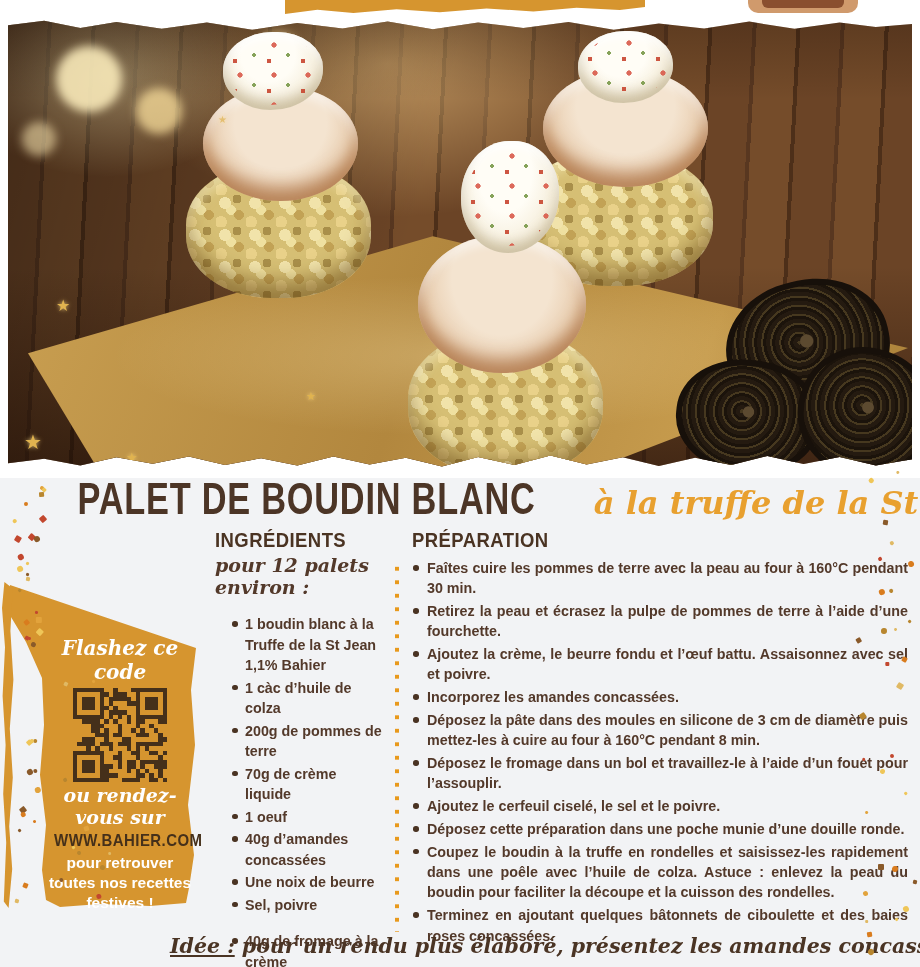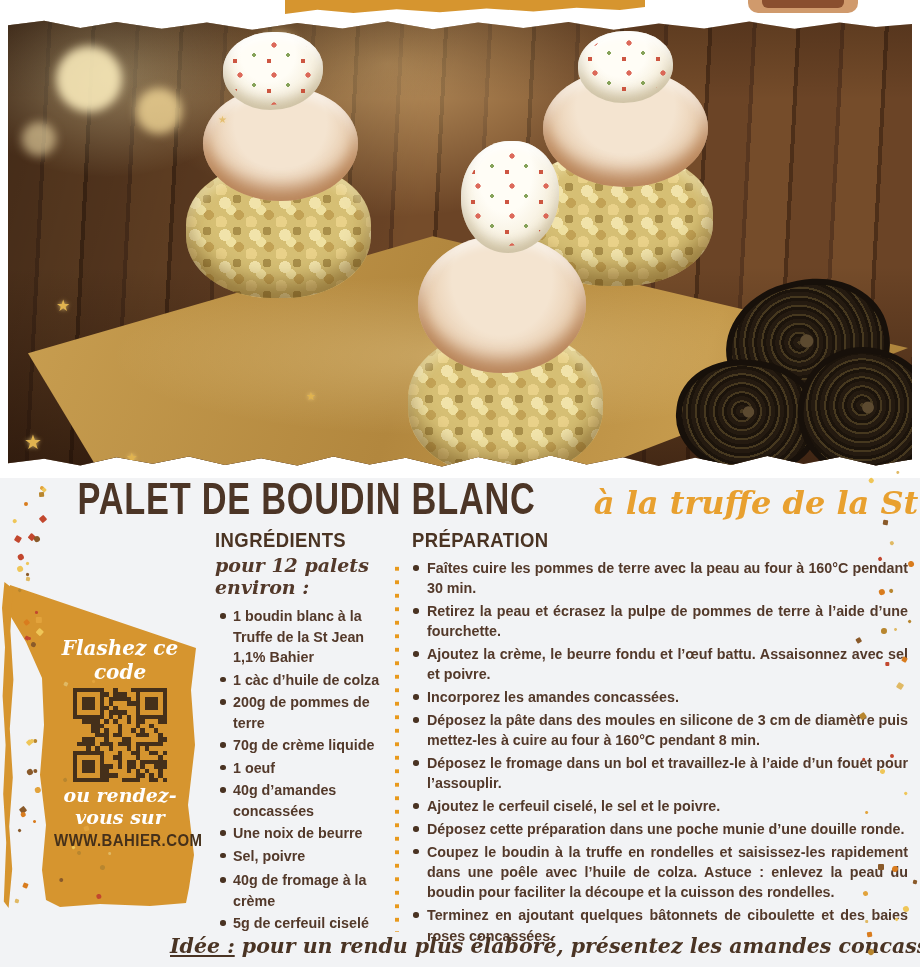--- a/index.html
+++ b/index.html
@@ -66,21 +66,21 @@
     font-weight:bold;font-size:44px;letter-spacing:1px;color:#4c3526;vertical-align:baseline;}
   .title-script{display:inline-block;margin-left:2px;font-family:"DejaVu Serif",serif;font-style:italic;
     font-weight:bold;font-size:32px;color:#e8a02f;vertical-align:baseline;}
 
   
   .col-heading{margin:0;display:inline-block;transform:scaleX(.88);transform-origin:left;
     font-size:21px;font-weight:bold;color:#4a3322;letter-spacing:.5px;}
   .script{font-family:"DejaVu Serif",serif;font-style:italic;font-weight:bold;}
   .ing-col{position:absolute;left:215px;top:528px;width:184px;color:#53392a;}
   .ing-sub{margin:2px 0 8px;font-size:19px;color:#53392a;}
-  ul.blist{list-style:none;margin:4px;padding:0;font-size:14.3px;font-weight:bold;line-height:20.5px;}
+  ul.blist{list-style:none;margin:16px;padding:0;font-size:14.3px;font-weight:bold;line-height:20.5px;}
   ul.blist li{position:relative;padding-left:14px;margin-bottom:2px;}
   ul.blist .dot{position:absolute;left:1px;top:7px;width:5.5px;height:5.5px;border-radius:50%;background:#4a3322;}
   .mousse-head{margin:16px 0 8px;font-size:19px;text-decoration:underline;color:#53392a;}
 
   .dotted-sep{position:absolute;left:394px;top:562px;width:6px;height:370px;
     background-image:radial-gradient(circle 2.3px,#e8991c 97%,transparent);background-size:6px 13.5px;background-repeat:repeat-y;}
 
   .prep-col{position:absolute;left:412px;top:528px;width:496px;color:#53392a;}
   ul.plist{list-style:none;margin:6px 0 0;padding:0;font-size:14.3px;font-weight:bold;line-height:20.3px;}
   ul.plist li{position:relative;padding-left:15px;margin-bottom:2.5px;text-align:justify;}
@@ -433,20 +433,21 @@
           <rect x="11" y="20" width="1" height="1" fill="#45301a"></rect>
           <rect x="12" y="20" width="1" height="1" fill="#45301a"></rect>
           <rect x="13" y="20" width="1" height="1" fill="#45301a"></rect>
           <rect x="14" y="20" width="1" height="1" fill="#45301a"></rect>
           <rect x="17" y="20" width="1" height="1" fill="#45301a"></rect>
           <rect x="18" y="20" width="1" height="1" fill="#45301a"></rect>
           <rect x="20" y="20" width="1" height="1" fill="#45301a"></rect>
         </svg>
       <div class="sb-visit script">ou rendez-vous sur</div>
       <div><span class="sb-url">WWW.BAHIER.COM</span></div>
+      <div class="sb-tag">pour retrouver toutes nos recettes festives !</div>
     </div>
   </div>
 
   <div class="footer-line script">
     <span class="footer-label">Idée :</span>
     <span>pour un rendu plus élaboré, présentez les amandes concassées sur le tour du palet.</span>
   </div>
 
   <div id="confetti">
       <div class="confetti-dot" style="left: 38.7125px; top: 492.085px; width: 5.07995px; height: 5.07995px; background: rgb(184, 134, 47); border-radius: 1px; transform: rotate(85deg);"></div>

